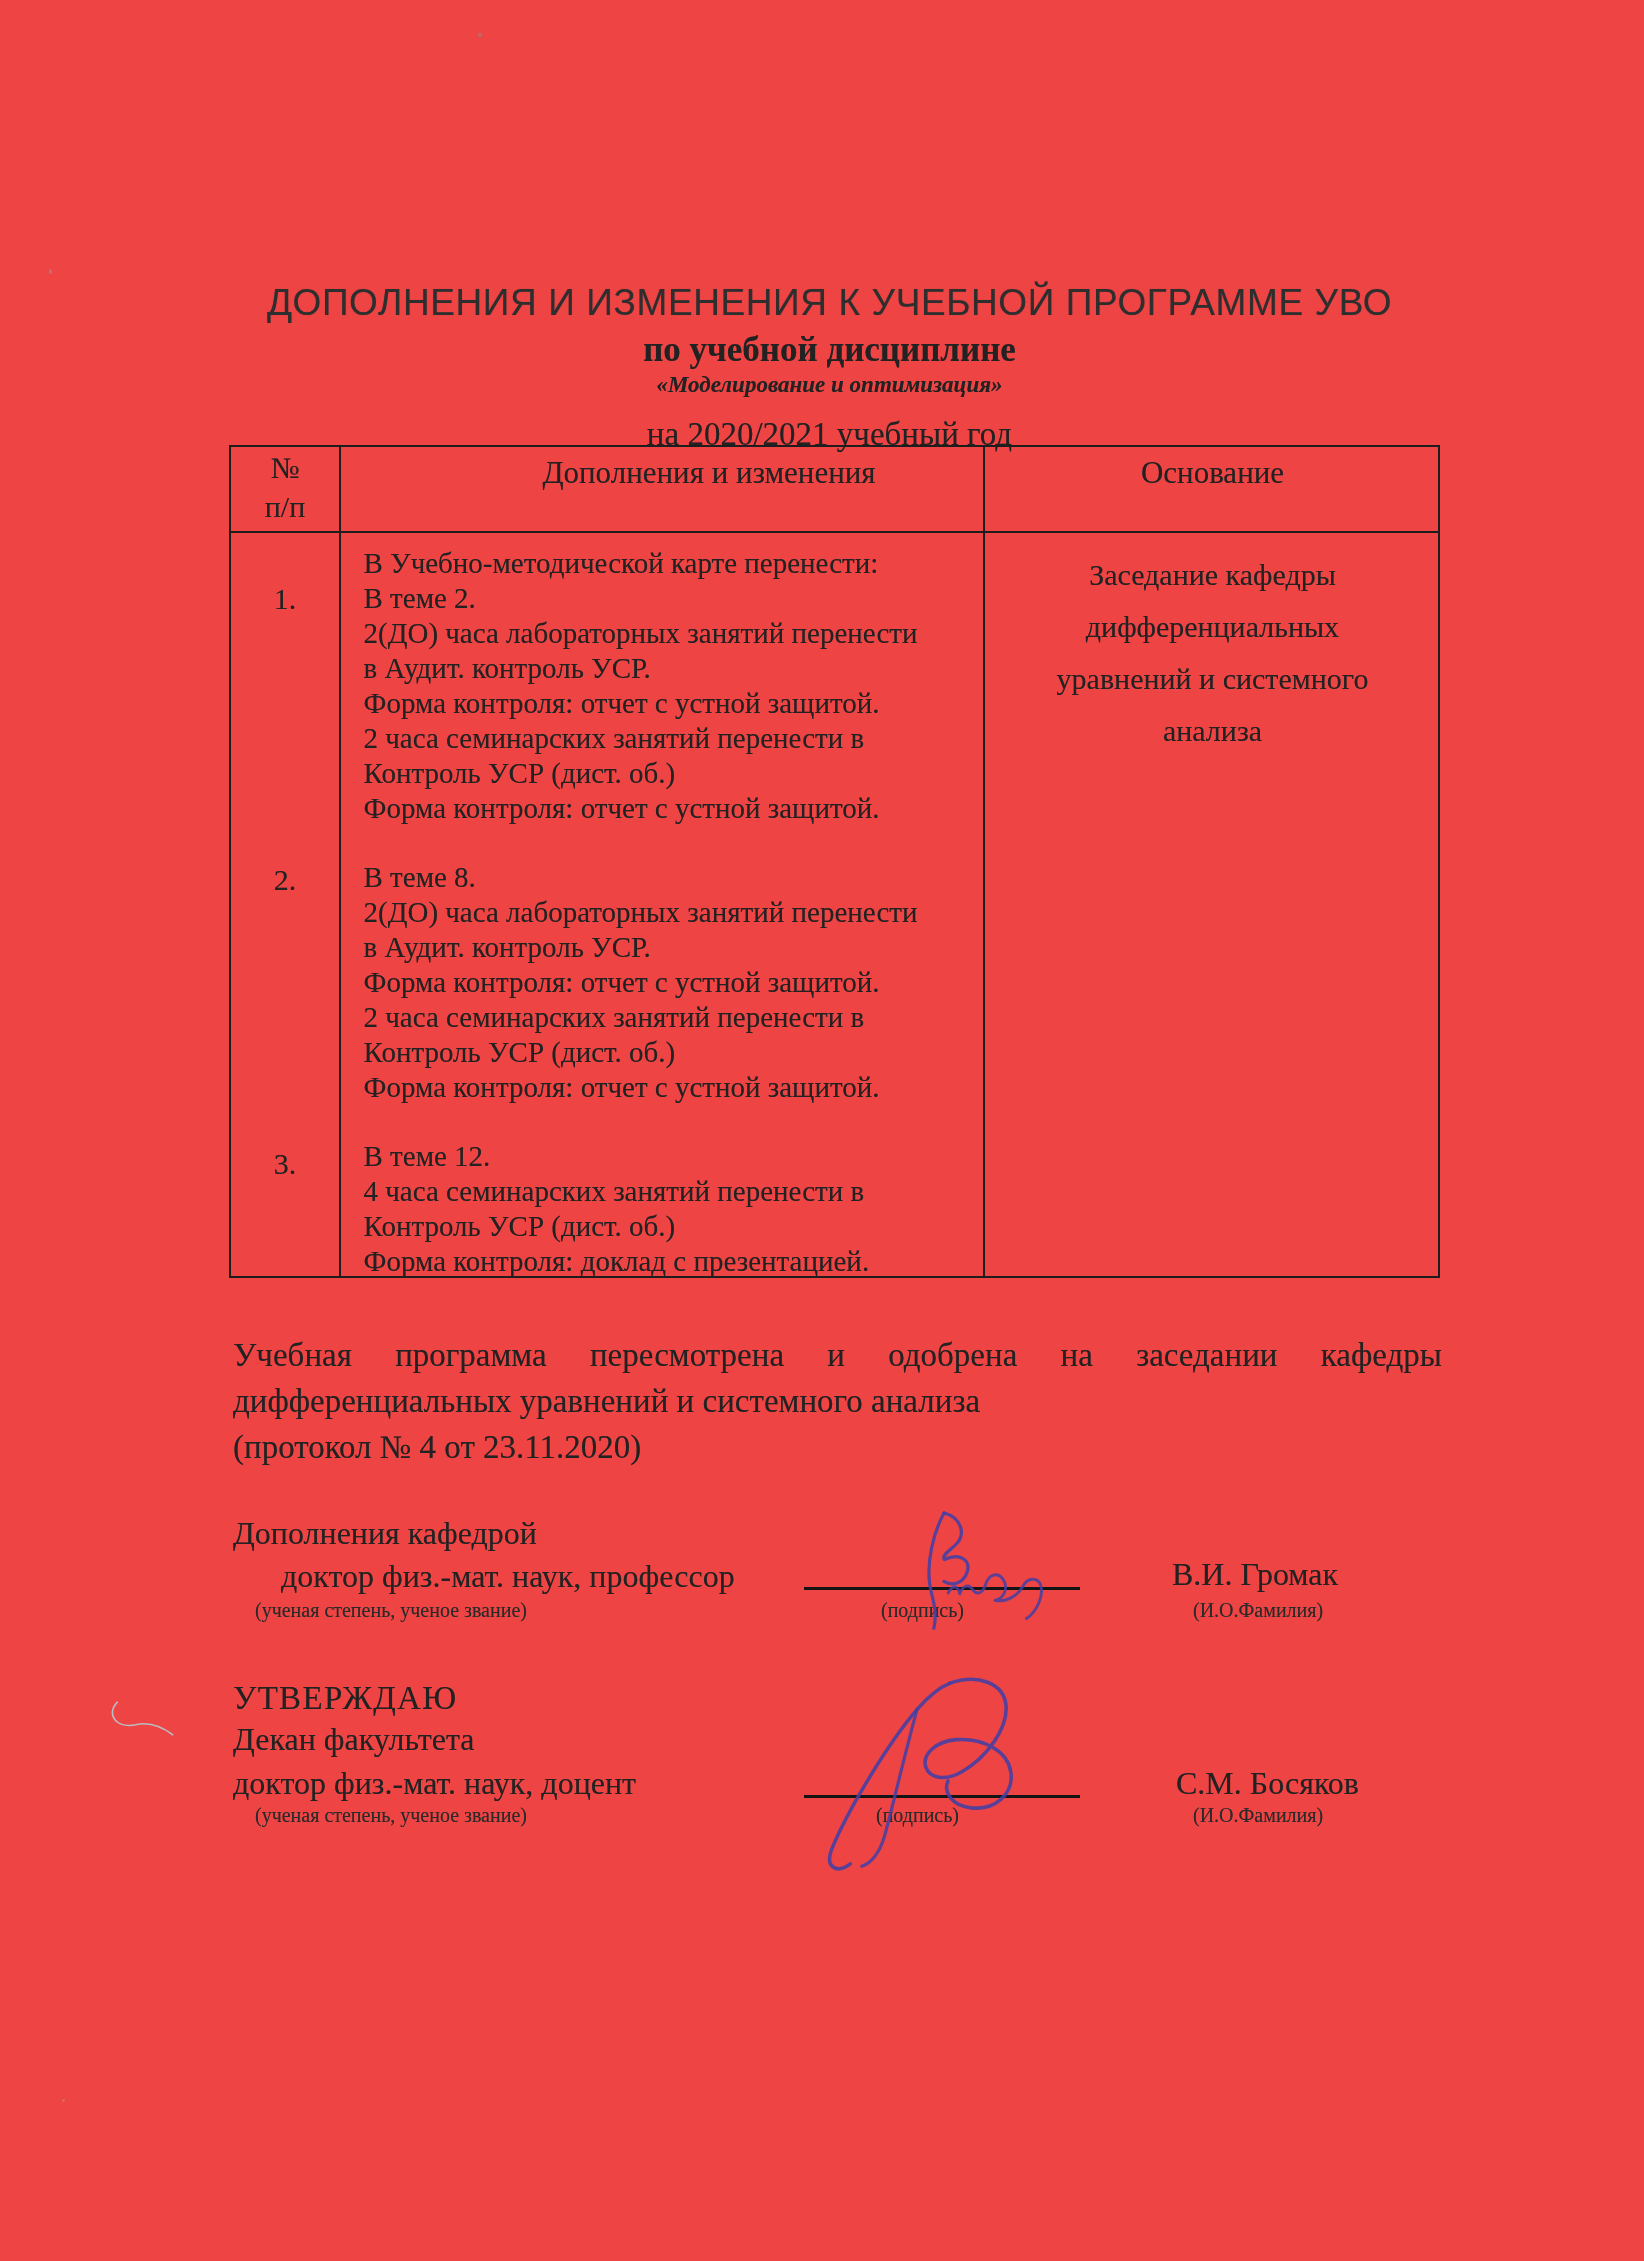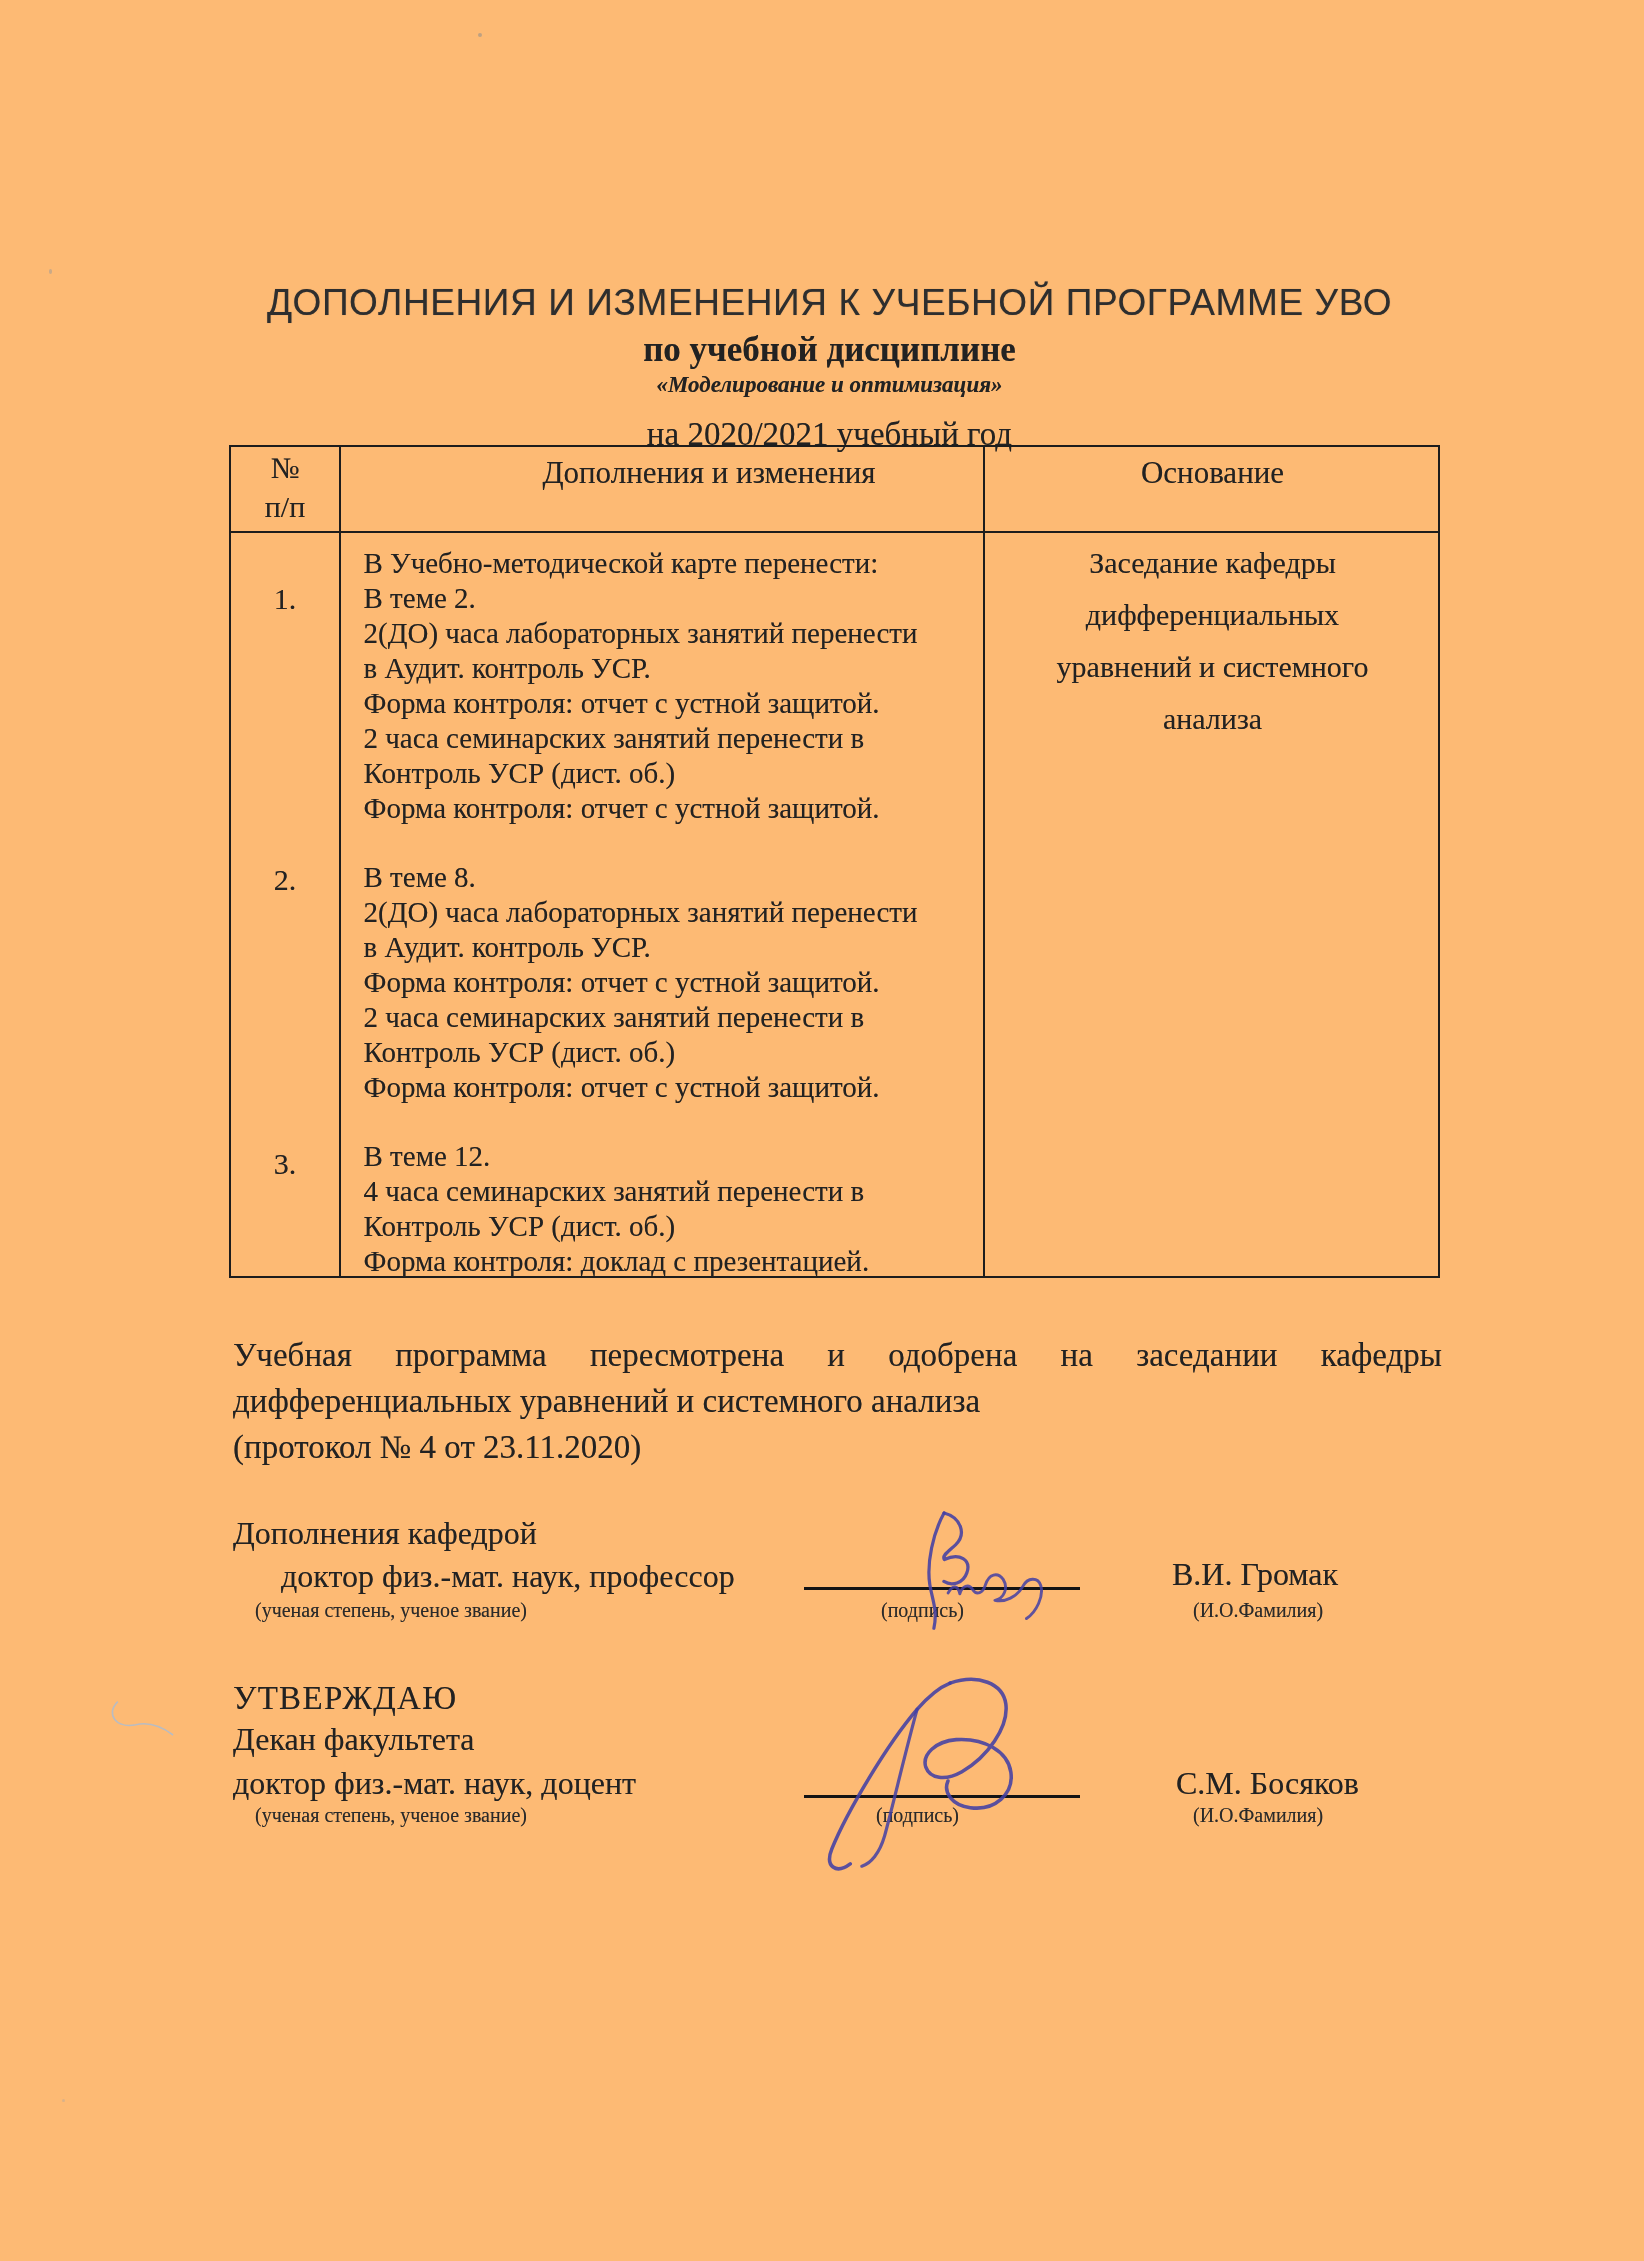--- a/index.html
+++ b/index.html
@@ -1,18 +1,18 @@
 <!DOCTYPE html>
 <html style="font-size:10.3px"><head>
 <meta charset="utf-8">
 <style>
   html,body { margin:0; padding:0; background:#e8e8e8; }
   .page {
     position:relative; width:1644px; height:2261px;
-    background:#fdba74; overflow:hidden;
+    background:#ef4444; overflow:hidden;
     font-family:"Liberation Serif","DejaVu Serif",serif;
     color:#222;
   }
   .abs { position:absolute; }
   .serif { text-shadow:0 0 0.6px rgba(30,30,30,.40); }
   .sans  { font-family:"Liberation Sans","DejaVu Sans",sans-serif; text-shadow:0 0 0.9px rgba(55,55,55,.45); }
 
   
   .title-wrap { left:216px; top:0; width:1227px; text-align:center; }
   .t1 { position:absolute; top:282px; width:100%; font-size:37px; letter-spacing:0.6px; color:#2e2e2e; }
@@ -31,21 +31,21 @@
   .th-changes { position:absolute; left:108px; top:7.7px; width:644px; text-align:center; font-size:31px;padding-left:48px; }
   .th-basis   { position:absolute; left:752px; top:7.7px; width:459px; text-align:center; font-size:31px; }
   .tbody { position:absolute; left:0; top:86px; right:0; bottom:0; }
   .col-num { position:absolute; left:0; top:0; width:108px; height:100%; font-size:30px; text-align:center; }
   .col-num .rn1 { position:absolute; top:49px;  width:100%; }
   .col-num .rn2 { position:absolute; top:330px; width:100%; }
   .col-num .rn3 { position:absolute; top:614px; width:100%; }
   .col-changes { position:absolute; left:108px; top:0; width:644px; box-sizing:border-box; padding:13px 5.2px 0 24.5px; font-size:29px; line-height:35px; }
   .block + .block { margin-top:34px; }
   .t-line { white-space:nowrap; }
-  .col-basis { position:absolute; left:752px; top:0; width:459px; box-sizing:border-box; padding-top:4px; text-align:center; font-size:30px; line-height:52px; }
+  .col-basis { position:absolute; left:752px; top:0; width:459px; box-sizing:border-box; padding-top:16px; text-align:center; font-size:30px; line-height:52px; }
 
   
   .approval { left:233px; top:1332px; width:1209px; font-size:33px; }
   .a-line { height:46px; line-height:46px; overflow:hidden; }
   .just { text-align:justify; }
   .just::after { content:""; display:inline-block; width:100%; height:0; }
 
   
   .lbl50 { font-size:32px; white-space:nowrap; }
   .lbl52 { font-size:33px; white-space:nowrap; }

